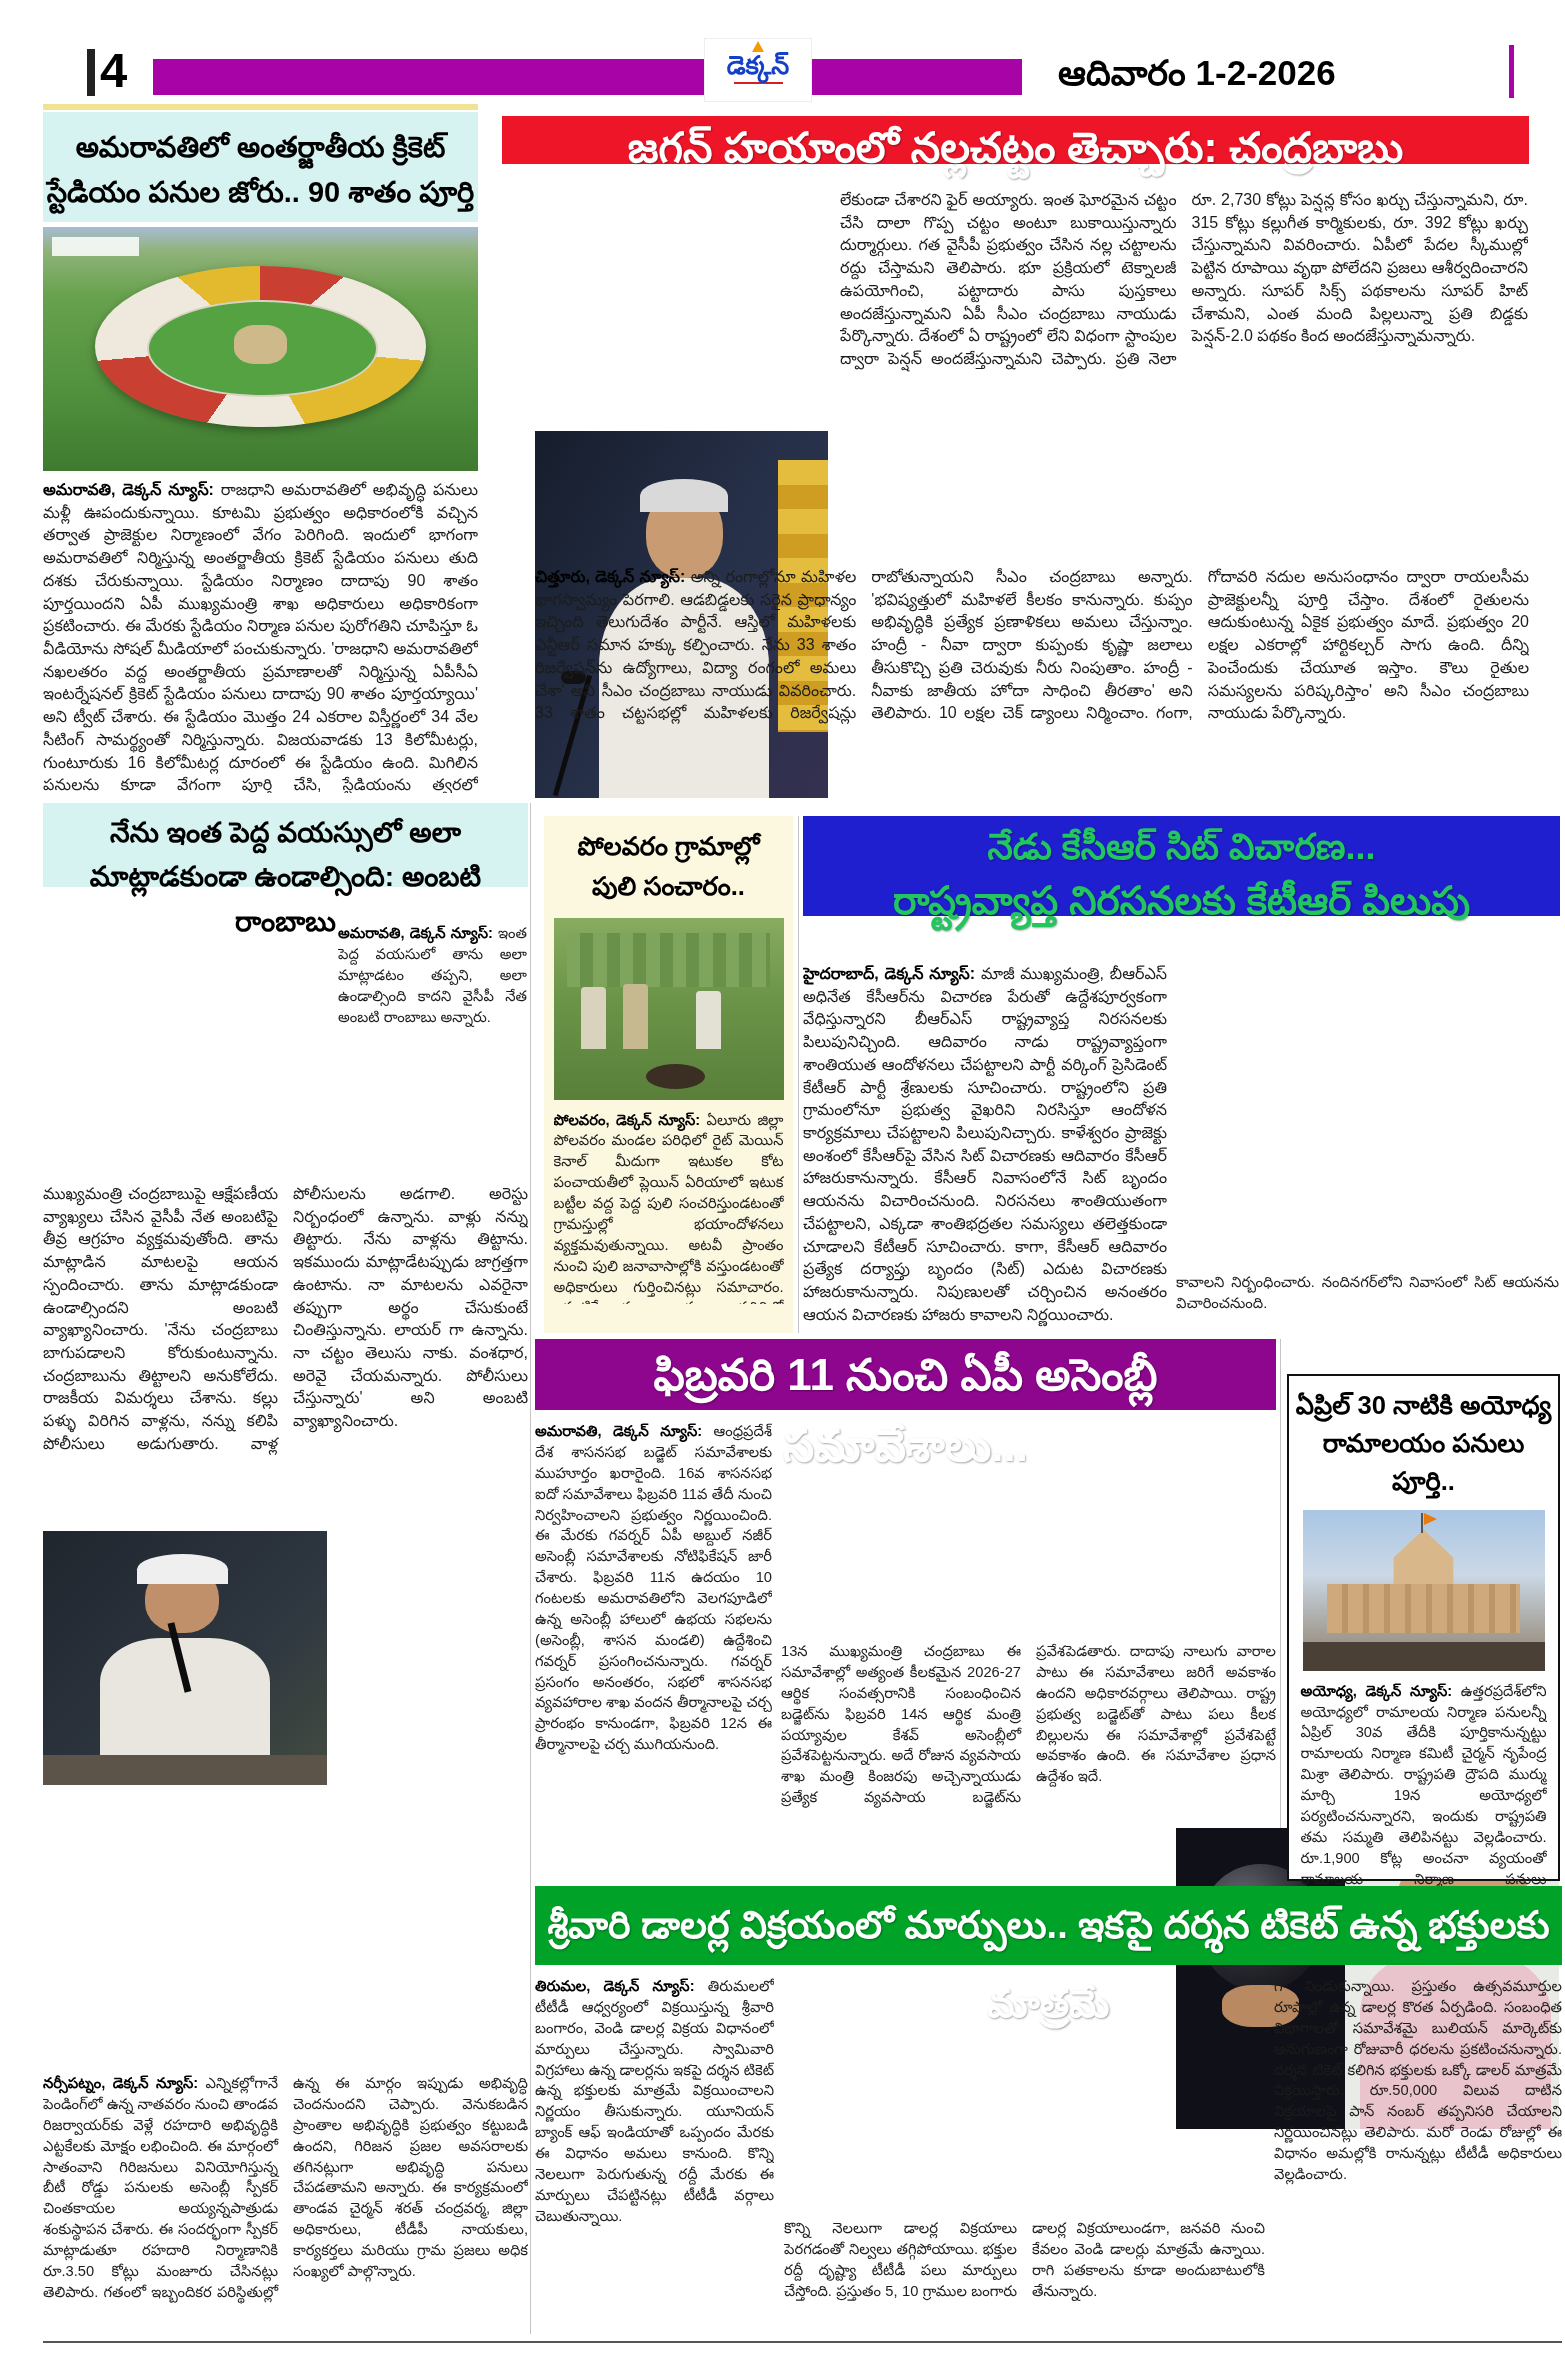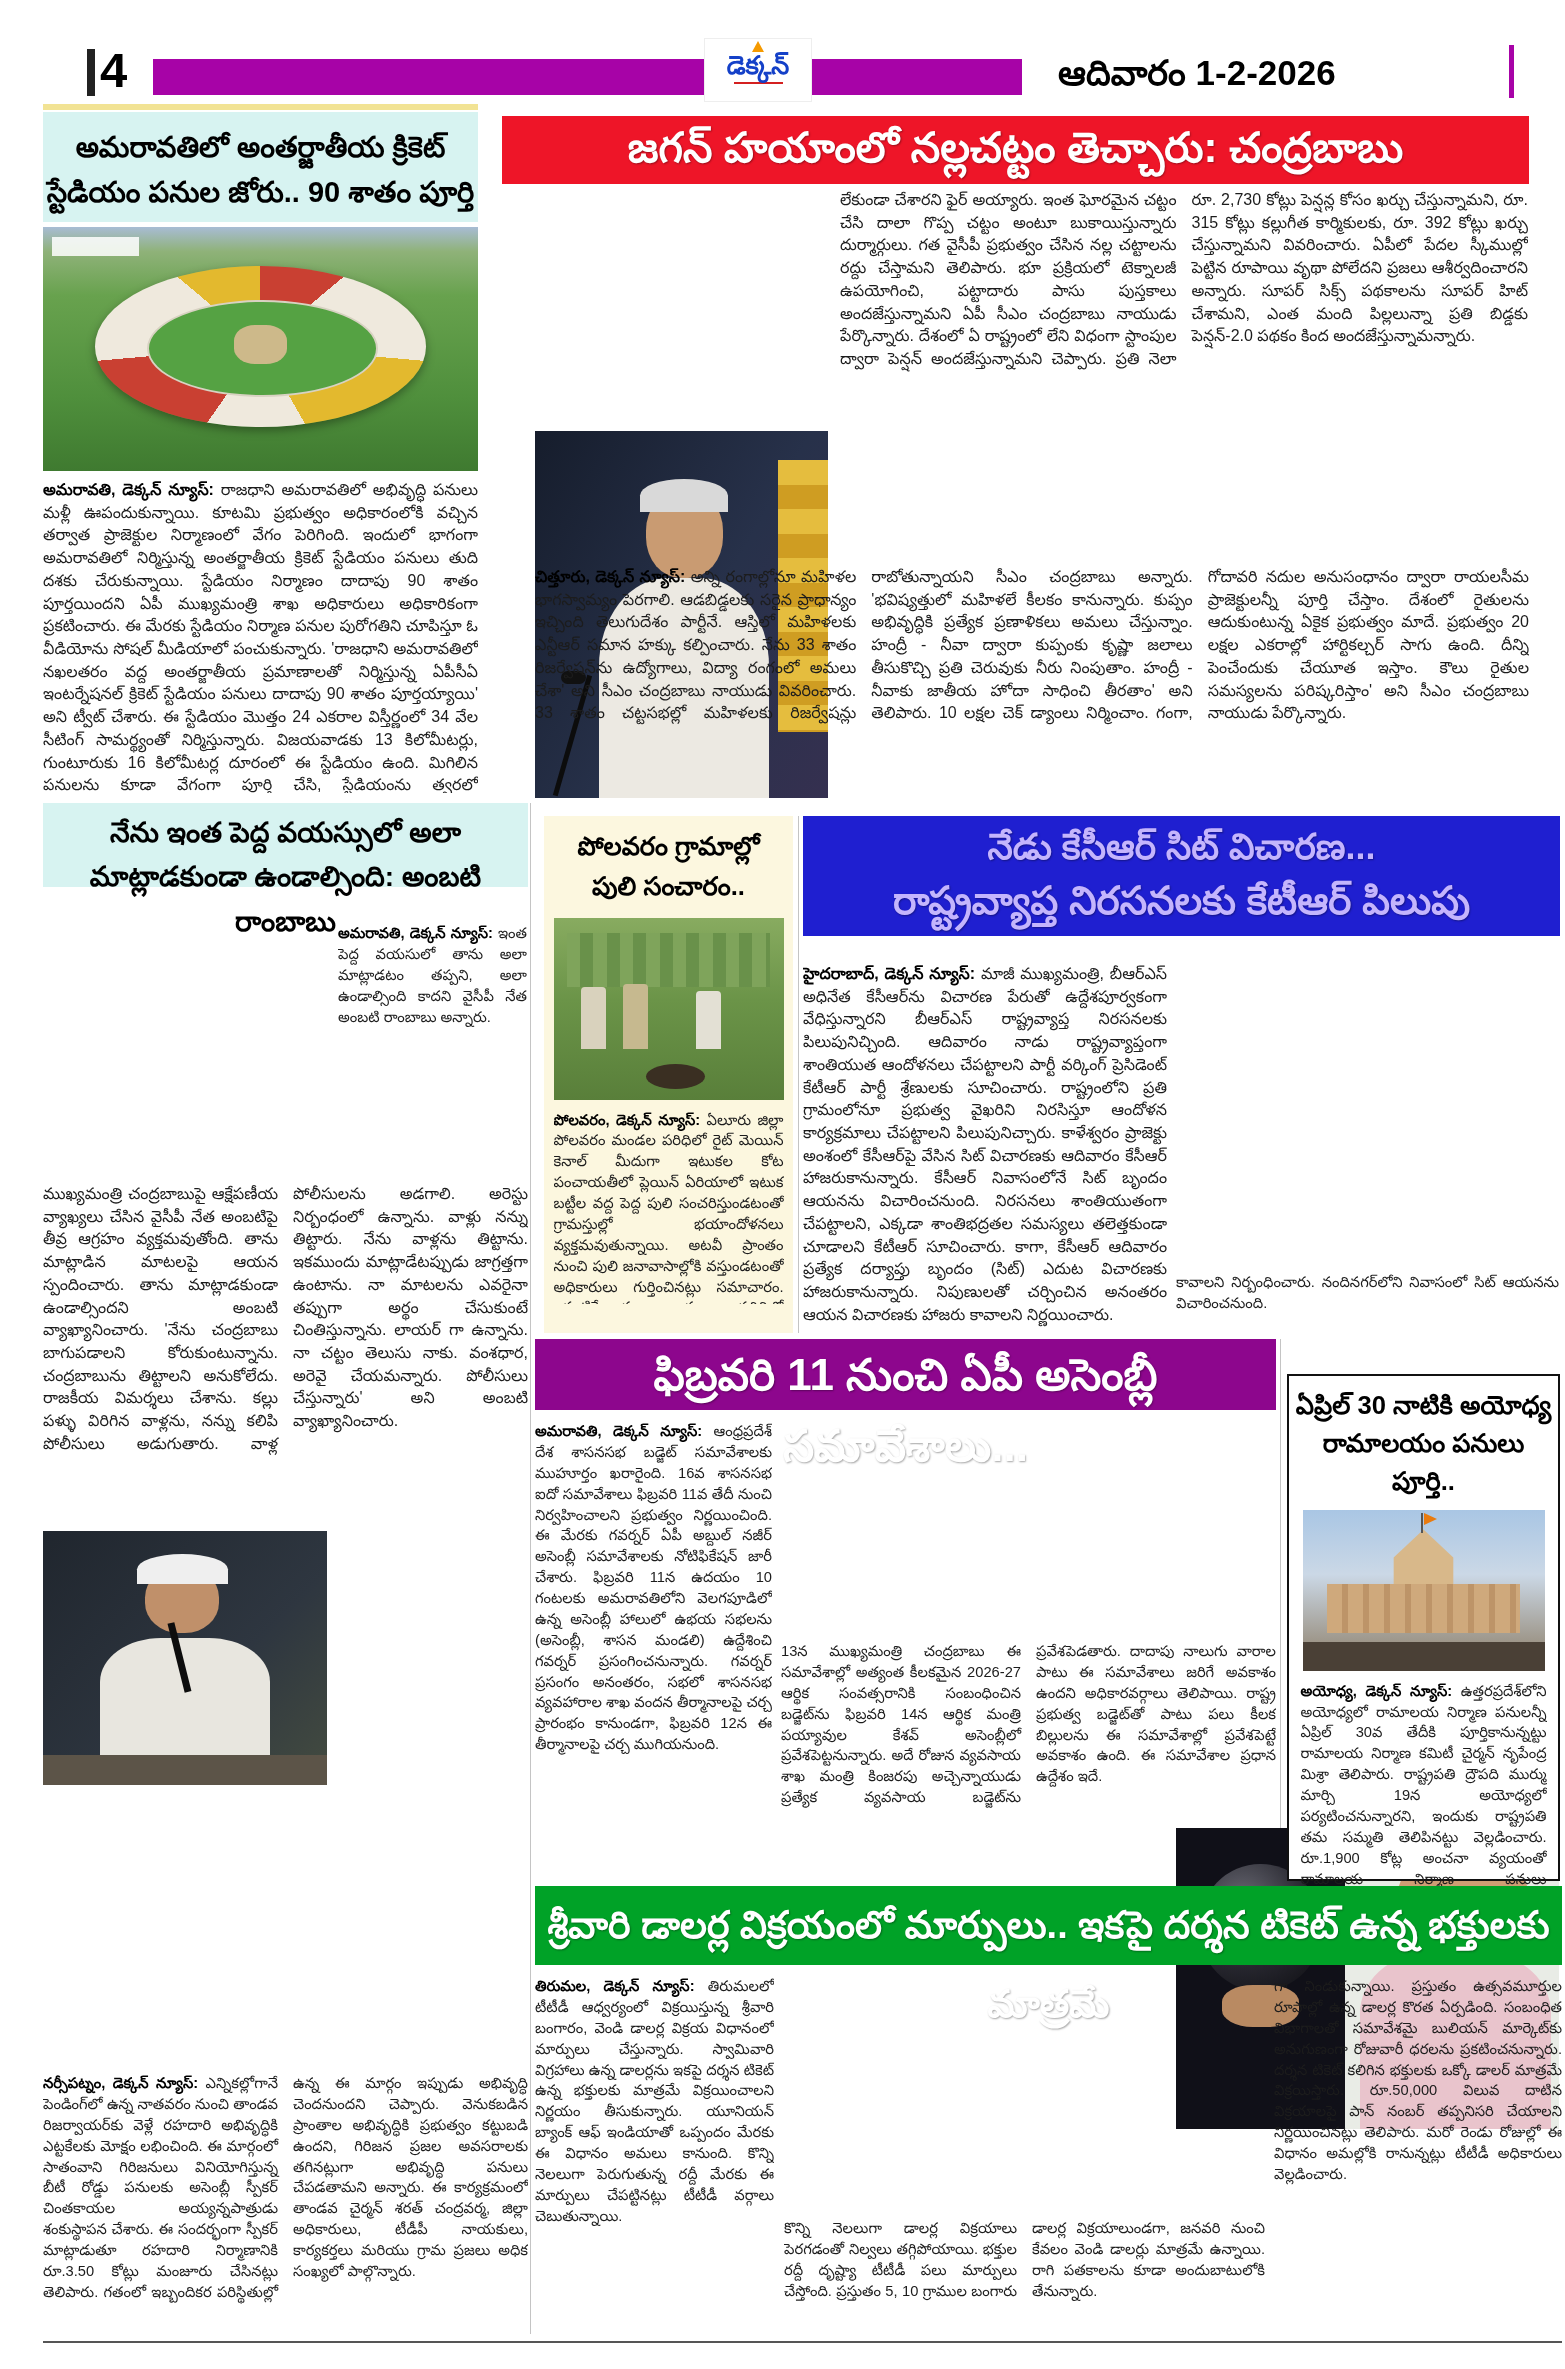--- a/index.html
+++ b/index.html
@@ -43,21 +43,21 @@
     <div style="position:absolute;left:12%;top:16%;width:76%;height:66%;border-radius:50%;background:conic-gradient(#c94032 0 50deg,#efe9dd 50deg 95deg,#e3b92e 95deg 150deg,#efe9dd 150deg 215deg,#c94032 215deg 265deg,#efe9dd 265deg 310deg,#e3b92e 310deg 360deg);box-shadow:0 3.8px 9.5px rgba(0,0,0,.35);"></div>
     <div style="position:absolute;left:24%;top:30%;width:52%;height:38%;border-radius:50%;background:#55a243;border:2.8px solid #d8d2c2;"></div>
     <div style="position:absolute;left:44%;top:40%;width:12%;height:16%;background:#cdb98a;border-radius:40%;"></div>
     <div style="position:absolute;left:2%;top:4%;width:20%;height:8%;background:rgba(255,255,255,.85);"></div>
   </div>
   <div class="abs body-text" style="left:43px;top:479px;width:435px;height:314px;">
     <span class="dateline">అమరావతి, డెక్కన్ న్యూస్:</span>
     <span>రాజధాని అమరావతిలో అభివృద్ధి పనులు మళ్లీ ఊపందుకున్నాయి. కూటమి ప్రభుత్వం అధికారంలోకి వచ్చిన తర్వాత ప్రాజెక్టుల నిర్మాణంలో వేగం పెరిగింది. ఇందులో భాగంగా అమరావతిలో నిర్మిస్తున్న అంతర్జాతీయ క్రికెట్ స్టేడియం పనులు తుది దశకు చేరుకున్నాయి. స్టేడియం నిర్మాణం దాదాపు 90 శాతం పూర్తయిందని ఏపీ ముఖ్యమంత్రి శాఖ అధికారులు అధికారికంగా ప్రకటించారు. ఈ మేరకు స్టేడియం నిర్మాణ పనుల పురోగతిని చూపిస్తూ ఓ వీడియోను సోషల్ మీడియాలో పంచుకున్నారు. 'రాజధాని అమరావతిలో నఖలతరం వద్ద అంతర్జాతీయ ప్రమాణాలతో నిర్మిస్తున్న ఏపీసీఏ ఇంటర్నేషనల్ క్రికెట్ స్టేడియం పనులు దాదాపు 90 శాతం పూర్తయ్యాయి' అని ట్వీట్ చేశారు. ఈ స్టేడియం మొత్తం 24 ఎకరాల విస్తీర్ణంలో 34 వేల సీటింగ్ సామర్థ్యంతో నిర్మిస్తున్నారు. విజయవాడకు 13 కిలోమీటర్లు, గుంటూరుకు 16 కిలోమీటర్ల దూరంలో ఈ స్టేడియం ఉంది. మిగిలిన పనులను కూడా వేగంగా పూర్తి చేసి, స్టేడియంను త్వరలో అందుబాటులోకి తీసుకురానున్నట్లు అధికారులు తెలిపారు.</span>
   </div>
 
-  <div class="abs" style="left:502px;top:116px;width:1027px;height:68px;background:#ee1528;color:#fff;text-align:center;font-weight:bold;font-size:42px;line-height:64px;">
+  <div class="abs" style="left:502px;top:116px;width:1027px;height:48px;background:#ee1528;color:#fff;text-align:center;font-weight:bold;font-size:42px;line-height:64px;">
     <span class="wshadow">జగన్ హయాంలో నల్లచట్టం తెచ్చారు: చంద్రబాబు</span>
   </div>
   <div class="abs photo" style="left:535px;top:187px;width:293px;height:367px;background:linear-gradient(120deg,#161d2c 0%,#27314a 55%,#353050 100%);">
     <div style="position:absolute;right:0;top:8%;width:17%;height:74%;background:repeating-linear-gradient(180deg,#e5bd3e 0 24.6px,#cf9d22 24.6px 49px);"></div>
     <div style="position:absolute;left:38%;top:16%;width:26%;height:24%;border-radius:46%;background:#c99b72;"></div>
     <div style="position:absolute;left:36%;top:13%;width:30%;height:9%;border-radius:50% 50% 0 0;background:#d9d9d9;"></div>
     <div style="position:absolute;left:22%;top:40%;width:58%;height:60%;border-radius:40% 40% 0 0;background:#ece9e2;"></div>
     <div style="position:absolute;left:12%;bottom:0;width:4.7px;height:34%;background:#0c0c0c;transform:rotate(16deg);"></div>
     <div style="position:absolute;left:9%;bottom:31%;width:24.6px;height:13.2px;border-radius:6.6px;background:#111;"></div>
   </div>
@@ -103,21 +103,21 @@
       <div style="position:absolute;left:30%;top:36%;width:11%;height:36%;background:#c6b98f;border-radius:3.8px 3.8px 0 0;"></div>
       <div style="position:absolute;left:62%;top:40%;width:11%;height:32%;background:#e3e0d4;border-radius:3.8px 3.8px 0 0;"></div>
       <div style="position:absolute;left:40%;bottom:6%;width:26%;height:14%;border-radius:50%;background:#3a2f22;"></div>
     </div>
     <div class="body-text sm" style="margin:9.5px 9.5px 0;height:194px;">
       <span class="dateline">పోలవరం, డెక్కన్ న్యూస్:</span>
       <span>ఏలూరు జిల్లా పోలవరం మండల పరిధిలో రైట్ మెయిన్ కెనాల్ మీదుగా ఇటుకల కోట పంచాయతీలో ప్లెయిన్ ఏరియాలో ఇటుక బట్టీల వద్ద పెద్ద పులి సంచరిస్తుండటంతో గ్రామస్తుల్లో భయాందోళనలు వ్యక్తమవుతున్నాయి. అటవీ ప్రాంతం నుంచి పులి జనావాసాల్లోకి వస్తుండటంతో అధికారులు గుర్తించినట్లు సమాచారం. ఇప్పటికే పలు గ్రామాల పరిధిలో పశువులపై దాడులు జరిగిన నిఘటనలు బయటపడ్డాయి.</span>
     </div>
   </div>
 
-  <div class="abs" style="left:803px;top:816px;width:757px;height:120px;background:#1f1fd0;color:#c4b5fd;text-align:center;font-weight:bold;">
+  <div class="abs" style="left:803px;top:816px;width:757px;height:100px;background:#1f1fd0;color:#22c55e;text-align:center;font-weight:bold;">
     <div style="font-size:36px;margin-top:9.5px;" class="wshadow">నేడు  కేసీఆర్ సిట్ విచారణ...</div>
     <div style="font-size:39px;margin-top:3.8px;" class="wshadow">రాష్ట్రవ్యాప్త నిరసనలకు కేటీఆర్ పిలుపు</div>
   </div>
   <div class="abs body-text" style="left:803px;top:963px;width:364px;height:367px;">
     <span class="dateline">హైదరాబాద్, డెక్కన్ న్యూస్:</span>
     <span>మాజీ ముఖ్యమంత్రి, బీఆర్ఎస్ అధినేత కేసీఆర్‌ను విచారణ పేరుతో ఉద్దేశపూర్వకంగా వేధిస్తున్నారని బీఆర్ఎస్ రాష్ట్రవ్యాప్త నిరసనలకు పిలుపునిచ్చింది. ఆదివారం నాడు రాష్ట్రవ్యాప్తంగా శాంతియుత ఆందోళనలు చేపట్టాలని పార్టీ వర్కింగ్ ప్రెసిడెంట్ కేటీఆర్ పార్టీ శ్రేణులకు సూచించారు. రాష్ట్రంలోని ప్రతి గ్రామంలోనూ ప్రభుత్వ వైఖరిని నిరసిస్తూ ఆందోళన కార్యక్రమాలు చేపట్టాలని పిలుపునిచ్చారు. కాళేశ్వరం ప్రాజెక్టు అంశంలో కేసీఆర్‌పై వేసిన సిట్ విచారణకు ఆదివారం కేసీఆర్ హాజరుకానున్నారు. కేసీఆర్ నివాసంలోనే సిట్ బృందం ఆయనను విచారించనుంది. నిరసనలు శాంతియుతంగా చేపట్టాలని, ఎక్కడా శాంతిభద్రతల సమస్యలు తలెత్తకుండా చూడాలని కేటీఆర్ సూచించారు. కాగా, కేసీఆర్ ఆదివారం ప్రత్యేక దర్యాప్తు బృందం (సిట్) ఎదుట విచారణకు హాజరుకానున్నారు. నిపుణులతో చర్చించిన అనంతరం ఆయన విచారణకు హాజరు కావాలని నిర్ణయించారు.</span>
   </div>
   <div class="abs photo" style="left:1176px;top:963px;width:383px;height:301px;background:#e9ece6;">
     <div style="position:absolute;left:0;top:0;width:44%;height:100%;background:#101018;"></div>
     <div style="position:absolute;left:6%;top:12%;width:32%;height:42%;border-radius:50%;background:radial-gradient(circle at 35% 30%,#6a6a74 0%,#26262e 55%,#0c0c10 100%);"></div>

